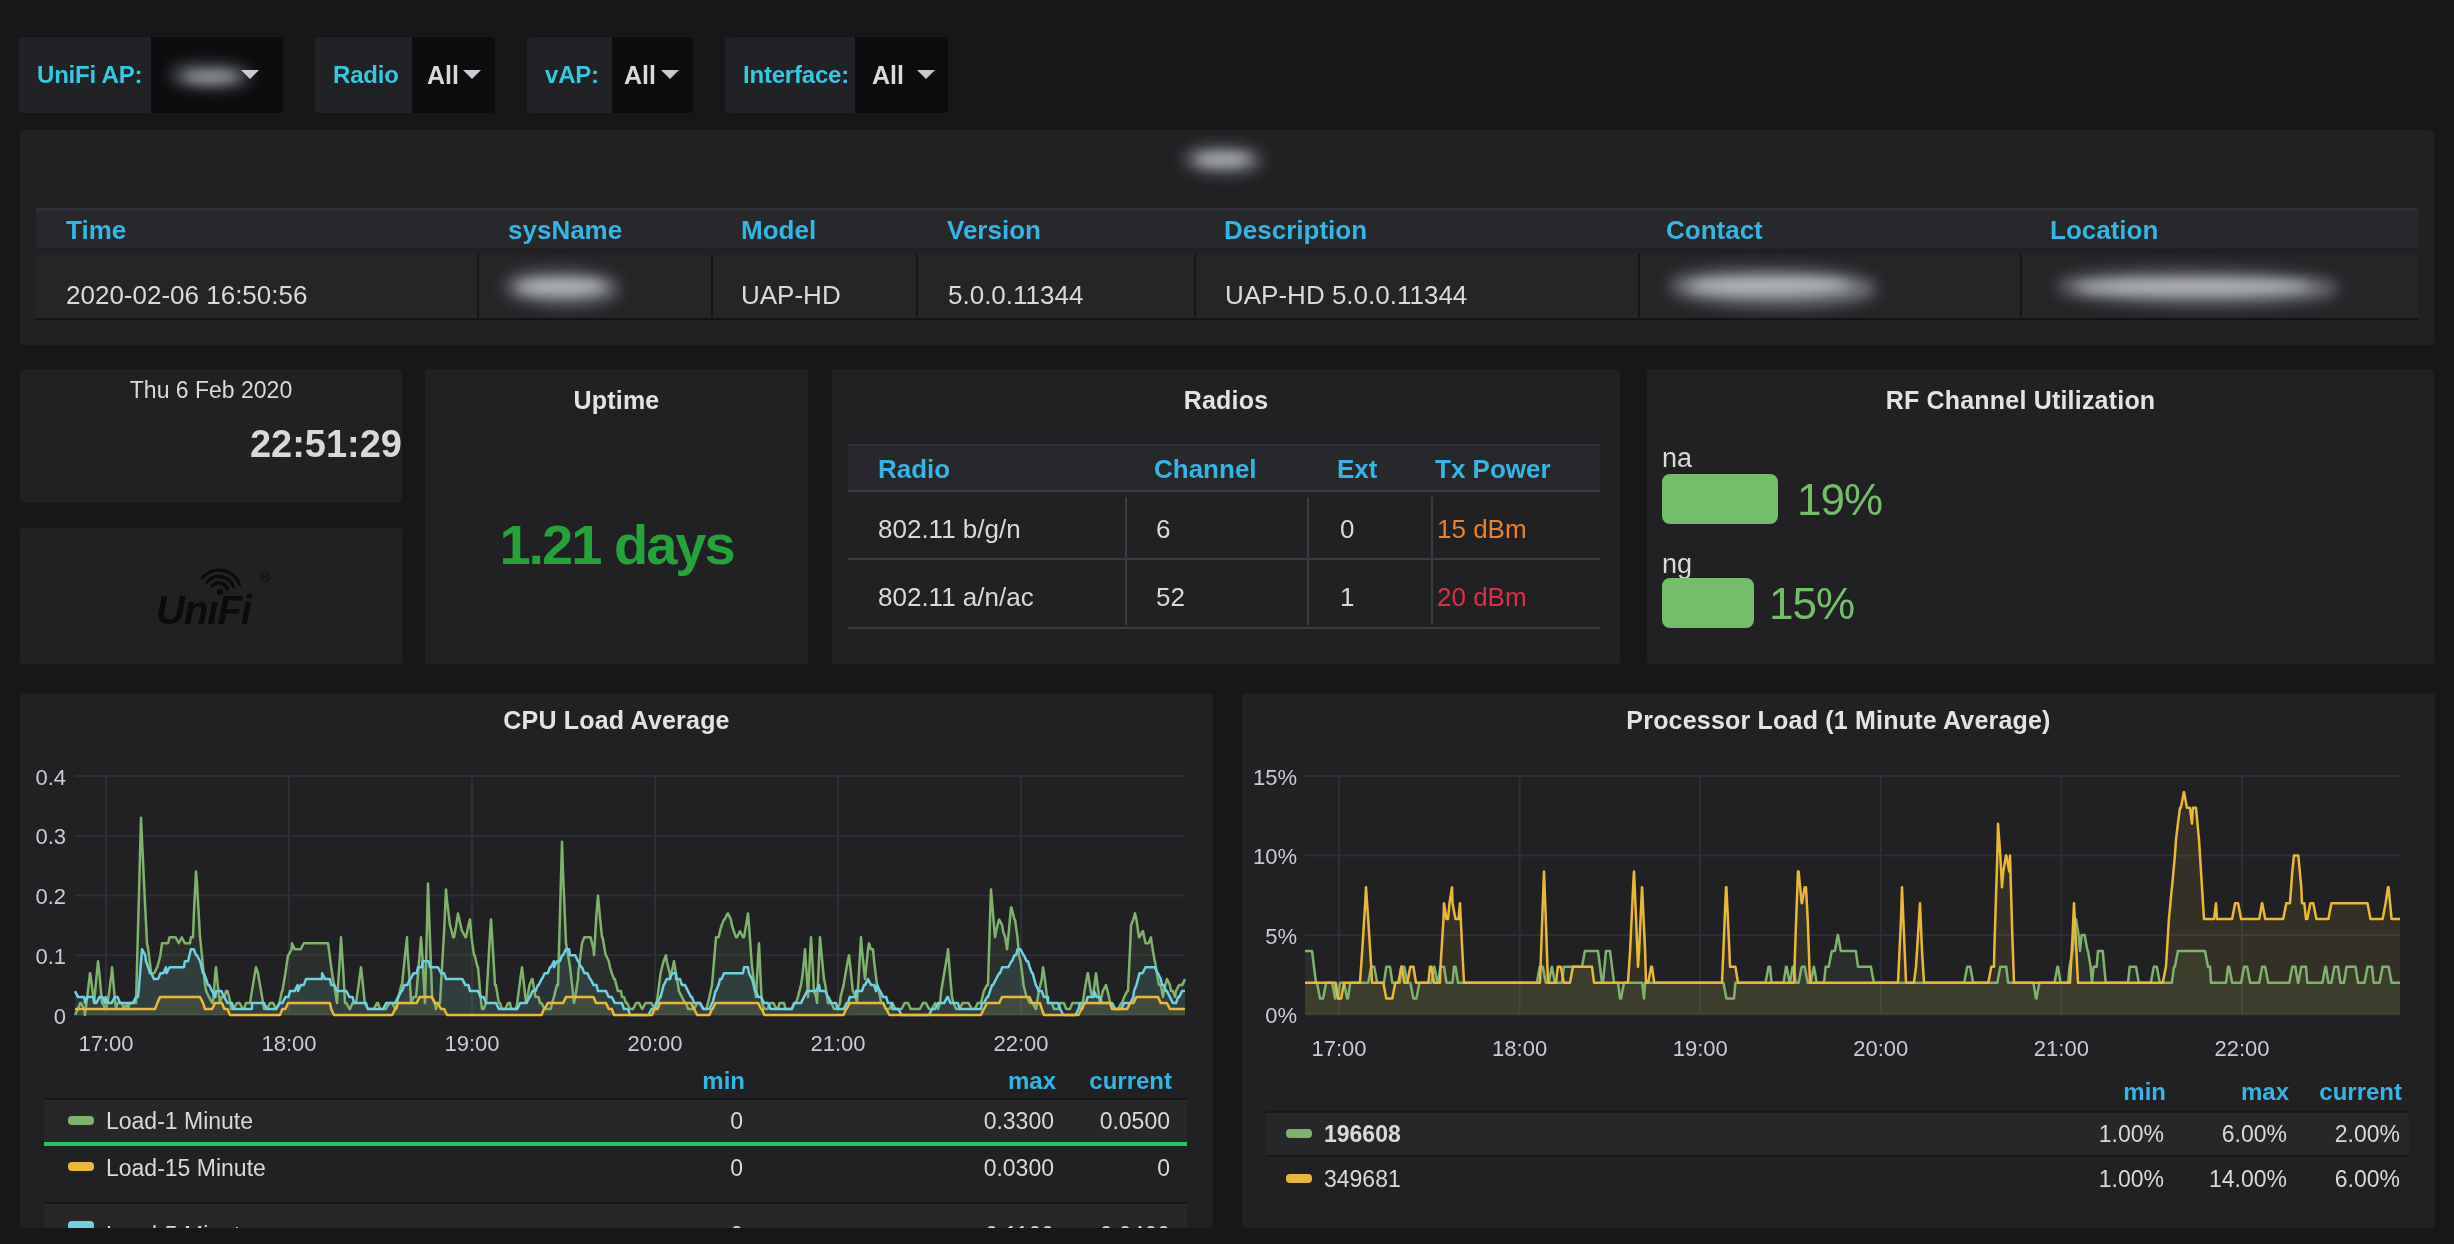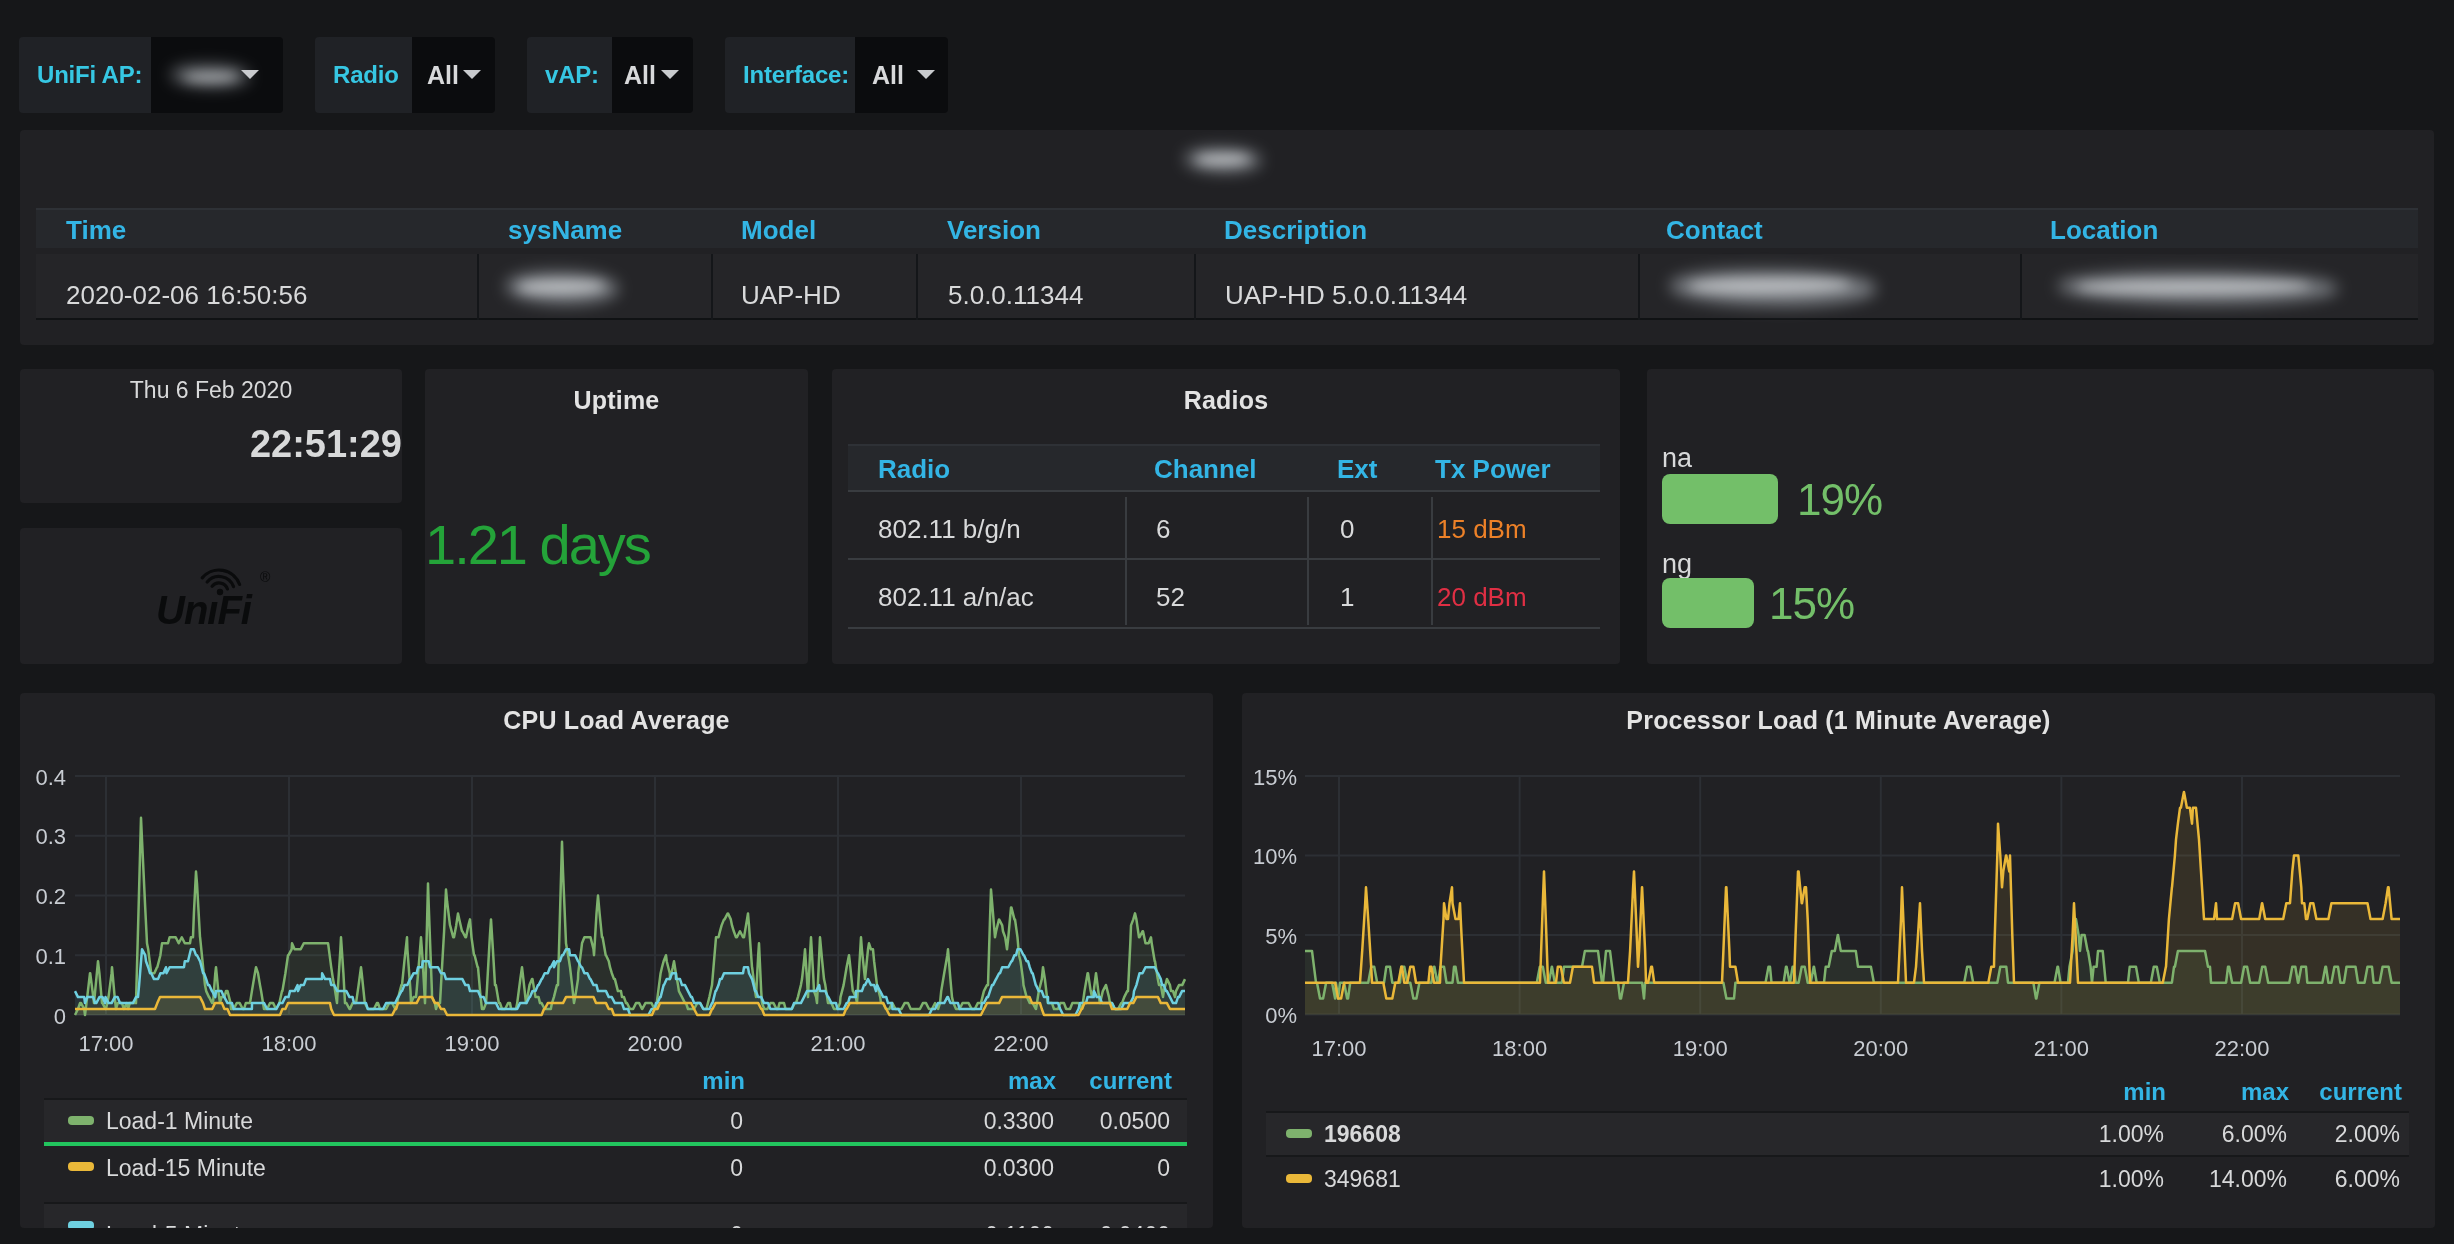--- a/index.html
+++ b/index.html
@@ -94,21 +94,21 @@
       <path d="M 48.0 19.0 A 22 22 0 0 1 86.0 19.0"></path>
     </g>
     <circle cx="68" cy="30" r="3.2" fill="#0a0b0c"></circle>
     <text x="4" y="62" fill="#0a0b0c" font-family="Liberation Sans, sans-serif" font-weight="bold" font-style="italic" font-size="40px" letter-spacing="-1">UnıFi</text>
     <text x="108" y="20" fill="#0a0b0c" font-size="14px" font-family="Liberation Sans, sans-serif">®</text>
   </svg>
 </div>
 
 <div class="panel" style="left:425px; top:369px; width:383px; height:295px;">
   <div class="ptitle" style="top:17px;">Uptime</div>
-  <div class="abs" style="left:0; top:143px; width:100%; text-align:left; color:#24a339; font-size:56px; font-weight:normal; letter-spacing:-2px;">1.21 days</div>
+  <div class="abs" style="left:0; top:143px; width:100%; text-align:center; color:#24a339; font-size:56px; font-weight:bold; letter-spacing:-2px;">1.21 days</div>
 </div>
 
 <div class="panel" style="left:832px; top:369px; width:788px; height:295px;">
   <div class="ptitle" style="top:17px;">Radios</div>
   <div class="abs" style="left:16px; top:75px; width:752px; height:46px; background:#26282c; border-top:2px solid #2e3136;"></div>
   <div class="th" style="left:46px;  top:85px;">Radio</div>
   <div class="th" style="left:322px; top:85px;">Channel</div>
   <div class="th" style="left:505px; top:85px;">Ext</div>
   <div class="th" style="left:603px; top:85px;">Tx Power</div>
   <div class="abs" style="left:16px; top:121px; width:752px; height:2px; background:#393c40;"></div>
@@ -121,20 +121,21 @@
   <div class="td" style="left:324px; top:145px;">6</div>
   <div class="td" style="left:508px; top:145px;">0</div>
   <div class="td" style="left:605px; top:145px; color:#ed8128;">15 dBm</div>
   <div class="td" style="left:46px;  top:213px;">802.11 a/n/ac</div>
   <div class="td" style="left:324px; top:213px;">52</div>
   <div class="td" style="left:508px; top:213px;">1</div>
   <div class="td" style="left:605px; top:213px; color:#e02f44;">20 dBm</div>
 </div>
 
 <div class="panel" style="left:1647px; top:369px; width:787px; height:295px;">
+  <div class="ptitle" style="top:17px; left:-20px;">RF Channel Utilization</div>
   <div class="abs" style="left:15px; top:74px; color:#d8d9da; font-size:27px;">na</div>
   <div class="abs" style="left:15px; top:105px; width:116px; height:50px; background:#73bf69; border-radius:8px;"></div>
   <div class="abs" style="left:150px; top:106px; color:#73bf69; font-size:44px; letter-spacing:-1px;">19%</div>
   <div class="abs" style="left:15px; top:180px; color:#d8d9da; font-size:27px;">ng</div>
   <div class="abs" style="left:15px; top:209px; width:92px; height:50px; background:#73bf69; border-radius:8px;"></div>
   <div class="abs" style="left:122px; top:210px; color:#73bf69; font-size:44px; letter-spacing:-1px;">15%</div>
 </div>
 
 <div class="panel" style="left:20px; top:693px; width:1193px; height:535px;">
   <div class="ptitle" style="top:13px;">CPU Load Average</div>

